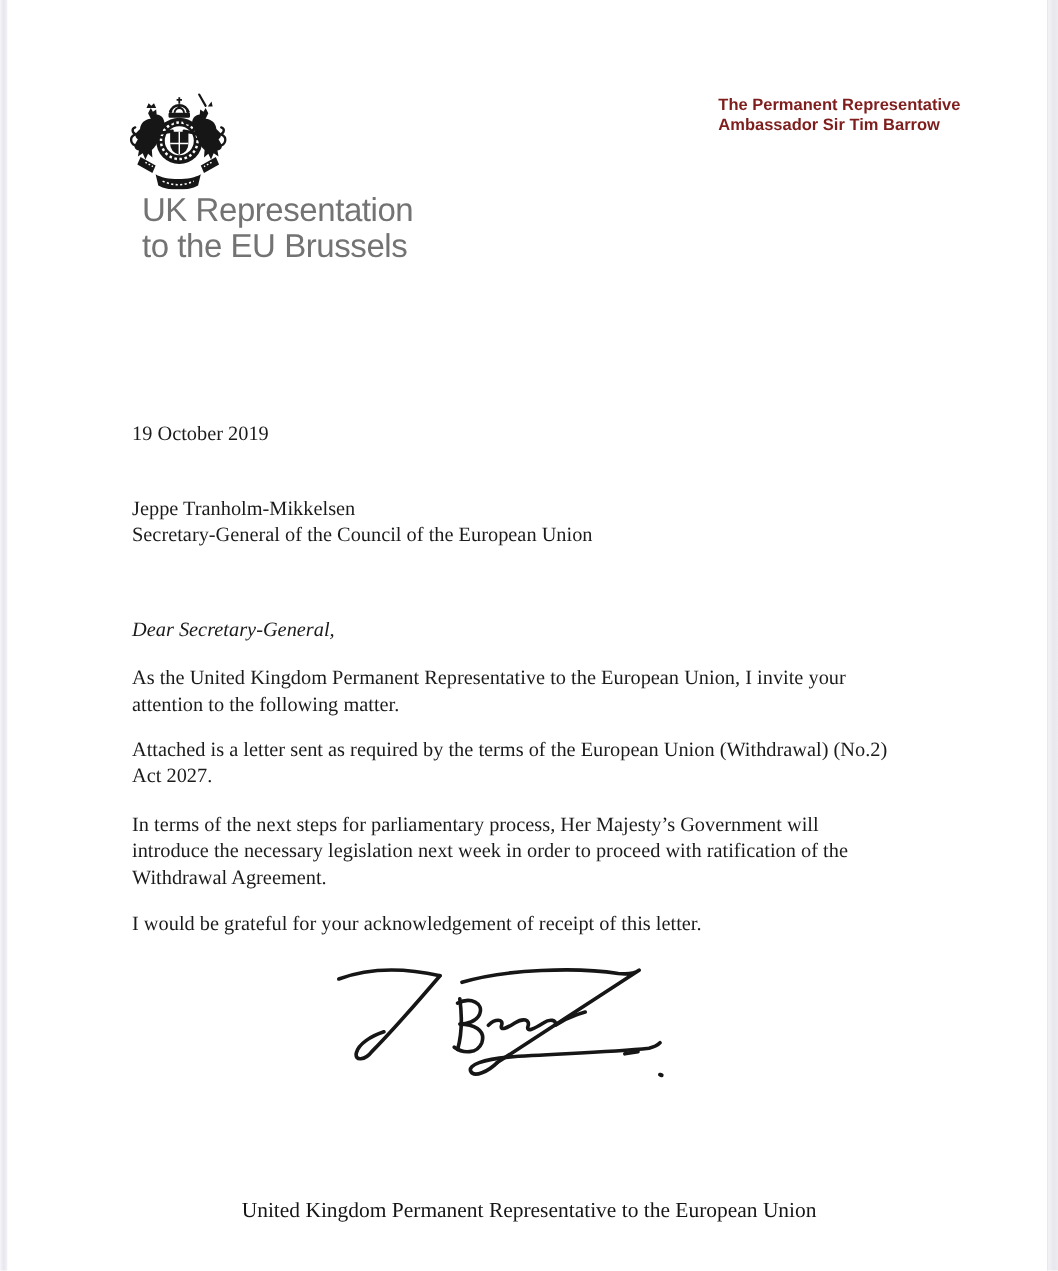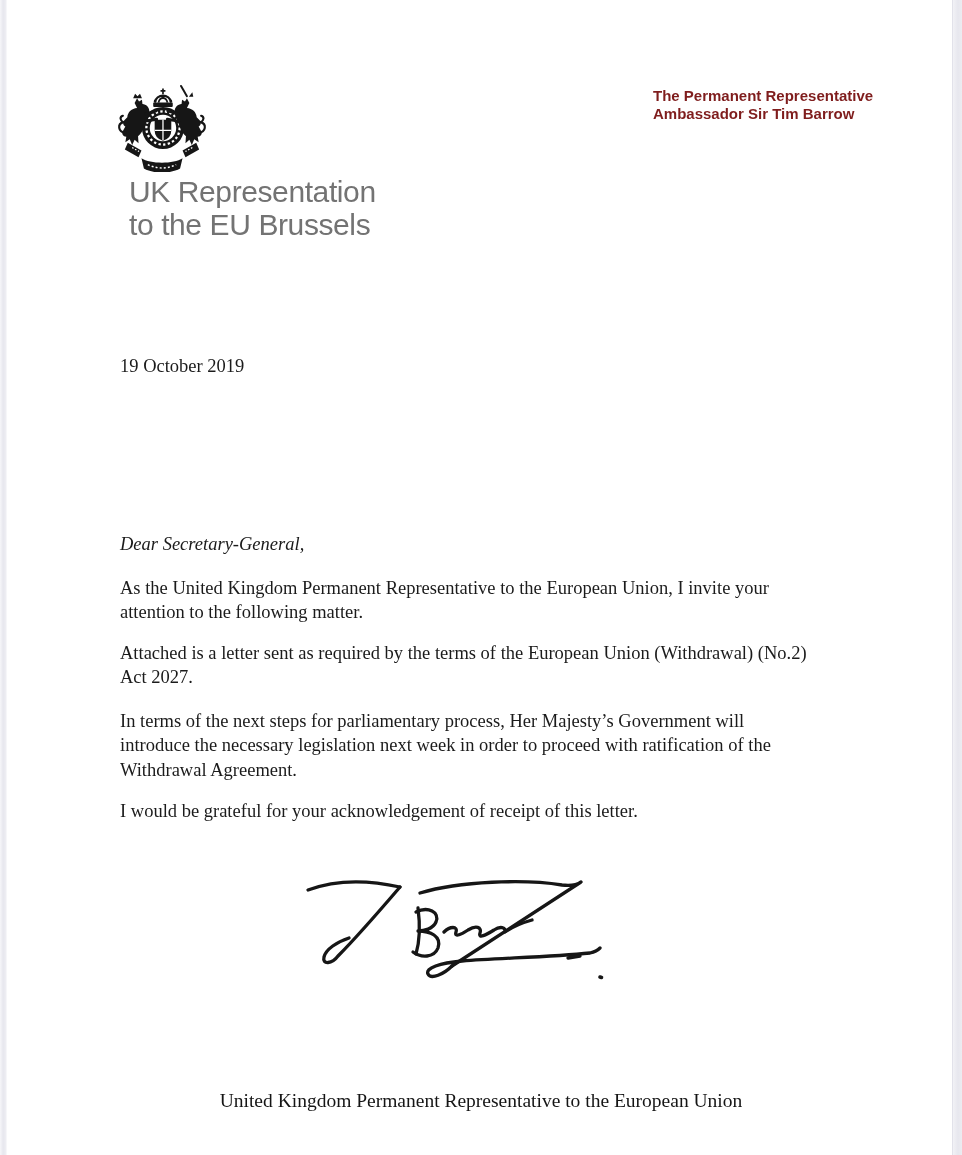--- a/index.html
+++ b/index.html
@@ -28,21 +28,21 @@
     font-family:"Liberation Sans","DejaVu Sans",sans-serif;
     font-size:30px;line-height:33px;letter-spacing:-0.4px;
     color:#737373;white-space:pre-line;
   }
   .sender-block{
     position:absolute;left:653px;top:87px;
     font-family:"Liberation Sans","DejaVu Sans",sans-serif;
     font-weight:700;font-size:15px;line-height:18px;color:#7f1d1d;
     white-space:pre-line;
   }
-  .lt{font-size:18.5px;line-height:24.3px;color:#1b1b1b;}
+  .lt{font-size:18.5px;line-height:24.3px;color:#1b1b1b;margin-top:29px;}
   .date{position:absolute;left:120px;top:354px;}
   .recipient{position:absolute;left:120px;top:422px;white-space:pre-line;}
   .salutation{position:absolute;left:120px;top:532px;font-style:italic;}
   .para{position:absolute;left:120px;width:750px;white-space:pre-line;}
   .p0{top:576px;}
   .p1{top:641px;}
   .p2{top:709px;}
   .p3{top:799px;}
   .signature{position:absolute;left:300px;top:868px;width:320px;height:122px;}
   .signature svg{display:block;width:100%;height:100%;}
@@ -103,20 +103,22 @@
   </div>
 
   <div class="org-name">UK Representation
 to the EU Brussels</div>
 
   <div class="sender-block">The Permanent Representative
 Ambassador Sir Tim Barrow</div>
 
   <div class="lt date">19 October 2019</div>
 
+  <div class="lt recipient">Jeppe Tranholm-Mikkelsen
+Secretary-General of the Council of the European Union</div>
 
   <div class="lt salutation">Dear Secretary-General,</div>
 
   <div class="lt para p0">As the United Kingdom Permanent Representative to the European Union, I invite your
 attention to the following matter.</div>
   <div class="lt para p1">Attached is a letter sent as required by the terms of the European Union (Withdrawal) (No.2)
 Act 2027.</div>
   <div class="lt para p3">I would be grateful for your acknowledgement of receipt of this letter.</div>
   <div class="lt para p2">In terms of the next steps for parliamentary process, Her Majesty’s Government will
 introduce the necessary legislation next week in order to proceed with ratification of the

